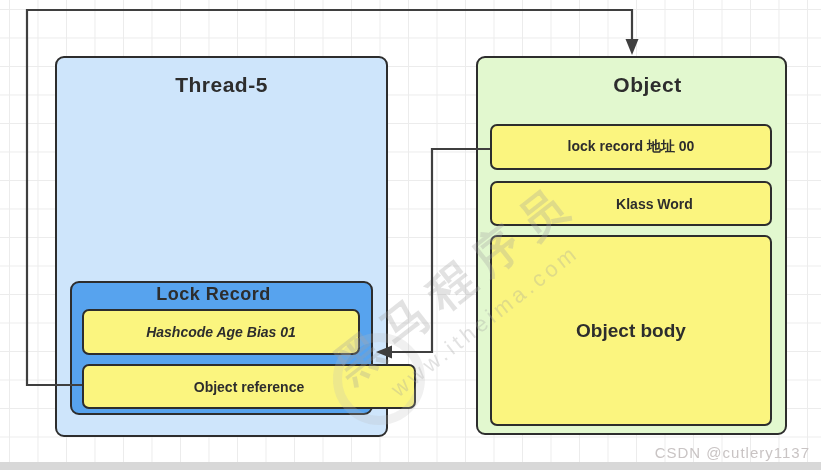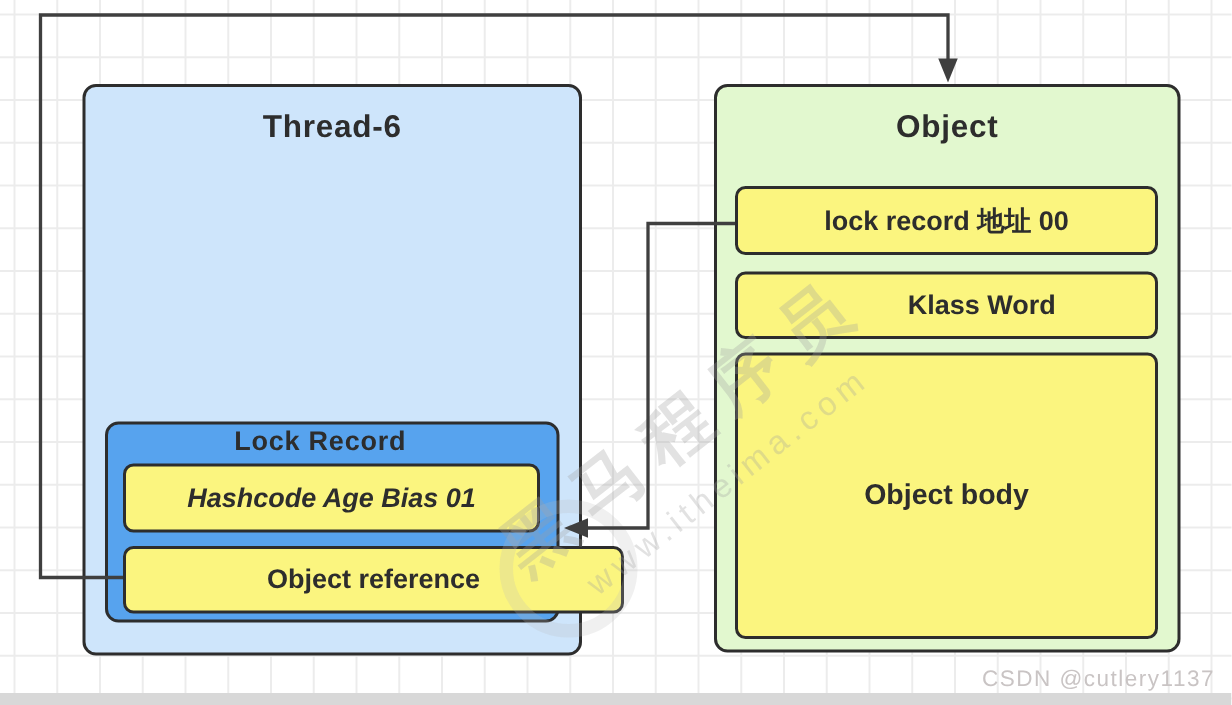--- a/index.html
+++ b/index.html
@@ -30,35 +30,35 @@
 
   .node-title {
     position: absolute;
     text-align: center;
     font-weight: bold;
     font-size: 21px;
     color: #2d2d2d;
     letter-spacing: 0.5px;
   }
   .thread-title { left: 55px;  top: 73px; width: 333px; }
-  .object-title { left: 476px; top: 73px; width: 311px; }
+  .object-title { left: 476px; top: 73px; width: 311px; padding-left: 16px; }
   .lock-record-title { left: 70px; top: 284px; width: 287px; font-size: 18px; }
 
   .cell {
     position: absolute;
     box-sizing: border-box;
     background: #fbf57f;
     border: 2px solid #2d2d2d;
     border-radius: 7px;
     display: flex;
     align-items: center;
     justify-content: center;
     font-weight: bold;
     color: #2d2d2d;
-    font-size: 18px;
+    font-size: 14px;
     text-align: center;
   }
   .cell-hashcode   { left: 82px;  top: 309px; width: 278px; height: 46px; font-style: italic; }
   .cell-objectref  { left: 82px;  top: 364px; width: 334px; height: 45px; }
   .cell-markword   { left: 490px; top: 124px; width: 282px; height: 46px; }
   .cell-klassword  { left: 490px; top: 181px; width: 282px; height: 45px; padding-left: 47px; }
   .cell-objectbody { left: 490px; top: 235px; width: 282px; height: 191px; font-size: 19px; }
 
   .connector-layer {
     position: absolute;
@@ -105,21 +105,21 @@
     letter-spacing: 1px;
     z-index: 7;
   }
 </style>
 </head>
 <body>
 
 <div class="canvas">
 
   <div class="node thread-box"></div>
-  <div class="node-title thread-title">Thread-6</div>
+  <div class="node-title thread-title">Thread-5</div>
 
   <div class="node object-box"></div>
   <div class="node-title object-title">Object</div>
 
   <div class="node lock-record"></div>
   <div class="node-title lock-record-title">Lock Record</div>
   <div class="cell cell-hashcode">Hashcode Age Bias 01</div>
   <div class="cell cell-objectref">Object reference</div>
 
   <div class="cell cell-markword">lock record 地址 00</div>

